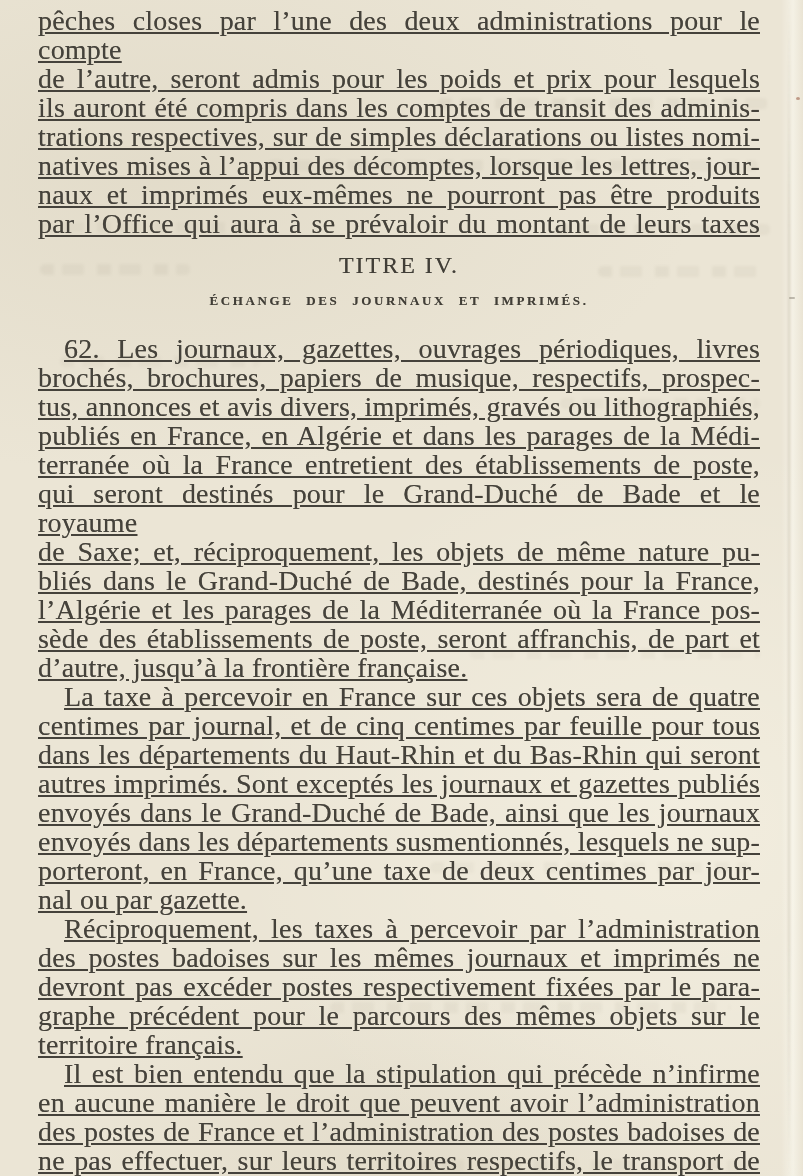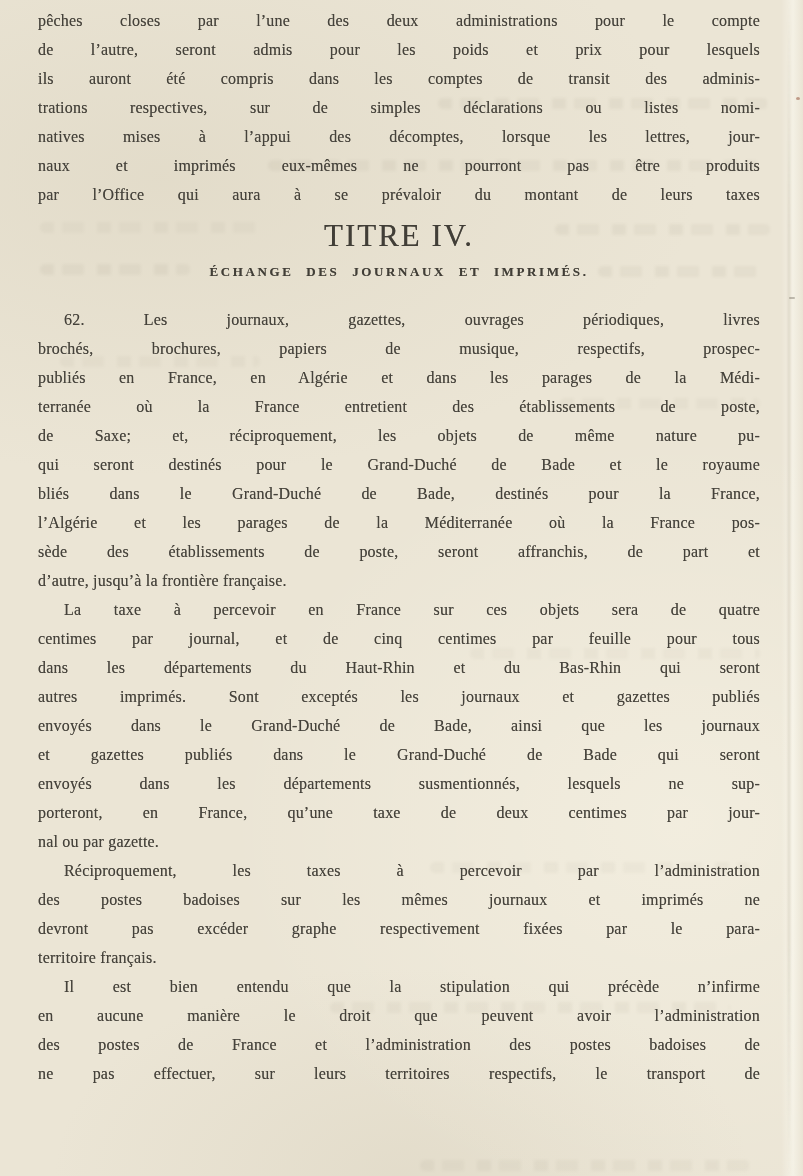--- a/index.html
+++ b/index.html
@@ -37,34 +37,35 @@
     filter: blur(1px);
     pointer-events: none;
   }
   .text-block {
     position: relative;
     padding: 6px 43px 0 38px;
     z-index: 2;
   }
   .para { margin: 0; }
   .line {
-    font-size: 16px;
+    font-size: 28px;
     line-height: 29px;
     letter-spacing: 0.2px;
     text-align: justify;
     text-align-last: justify;
     text-justify: inter-word;
     white-space: normal;
     text-shadow: 0 0 0.5px rgba(60,56,48,0.55);
+    text-decoration: underline;
   }
   .line.last { text-align-last: left; }
   .para.indent .line:first-child { text-indent: 26px; }
   .titre {
     margin: 12px 0 0 0;
-    font-size: 31px;
+    font-size: 24px;
     line-height: 30px;
     font-weight: normal;
     letter-spacing: 2px;
     text-align: center;
     color: var(--ink-dark, #413e37);
     text-shadow: 0 0 0.5px rgba(60,56,48,0.6);
   }
   .sous-titre {
     margin: 12px 0 0 0;
     font-size: 13px;
@@ -127,46 +128,47 @@
         <div class="line">par l’Office qui aura à se prévaloir du montant de leurs taxes</div>
       </div>
 
     <h2 class="titre">TITRE IV.</h2>
 
     <h3 class="sous-titre">ÉCHANGE DES JOURNAUX ET IMPRIMÉS.</h3>
 
     <div class="para indent after-heading">
         <div class="line">62. Les journaux, gazettes, ouvrages périodiques, livres</div>
         <div class="line">brochés, brochures, papiers de musique, respectifs, prospec-</div>
+        <div class="line">tus, annonces et avis divers, imprimés, gravés ou lithographiés,</div>
         <div class="line">publiés en France, en Algérie et dans les parages de la Médi-</div>
         <div class="line">terranée où la France entretient des établissements de poste,</div>
+        <div class="line">qui seront destinés pour le Grand-Duché de Bade et le royaume</div>
         <div class="line">de Saxe; et, réciproquement, les objets de même nature pu-</div>
-        <div class="line">qui seront destinés pour le Grand-Duché de Bade et le royaume</div>
         <div class="line">bliés dans le Grand-Duché de Bade, destinés pour la France,</div>
         <div class="line">l’Algérie et les parages de la Méditerranée où la France pos-</div>
         <div class="line">sède des établissements de poste, seront affranchis, de part et</div>
         <div class="line last">d’autre, jusqu’à la frontière française.</div>
       </div>
 
     <div class="para indent">
         <div class="line">La taxe à percevoir en France sur ces objets sera de quatre</div>
         <div class="line">centimes par journal, et de cinq centimes par feuille pour tous</div>
         <div class="line">dans les départements du Haut-Rhin et du Bas-Rhin qui seront</div>
         <div class="line">autres imprimés. Sont exceptés les journaux et gazettes publiés</div>
         <div class="line">envoyés dans le Grand-Duché de Bade, ainsi que les journaux</div>
-        <div class="line">et gazettes publiés dans le Grand-Duché de Bade qui seront</div>
         <div class="line">envoyés dans les départements susmentionnés, lesquels ne sup-</div>
         <div class="line">porteront, en France, qu’une taxe de deux centimes par jour-</div>
         <div class="line last">nal ou par gazette.</div>
       </div>
 
     <div class="para indent">
         <div class="line">Réciproquement, les taxes à percevoir par l’administration</div>
         <div class="line">des postes badoises sur les mêmes journaux et imprimés ne</div>
-        <div class="line">devront pas excéder graphe respectivement fixées par le para-</div>
+        <div class="line">devront pas excéder postes respectivement fixées par le para-</div>
+        <div class="line">graphe précédent pour le parcours des mêmes objets sur le</div>
         <div class="line last">territoire français.</div>
       </div>
 
     <div class="para indent">
         <div class="line">Il est bien entendu que la stipulation qui précède n’infirme</div>
         <div class="line">en aucune manière le droit que peuvent avoir l’administration</div>
         <div class="line">des postes de France et l’administration des postes badoises de</div>
         <div class="line">ne pas effectuer, sur leurs territoires respectifs, le transport de</div>
       </div>
 

